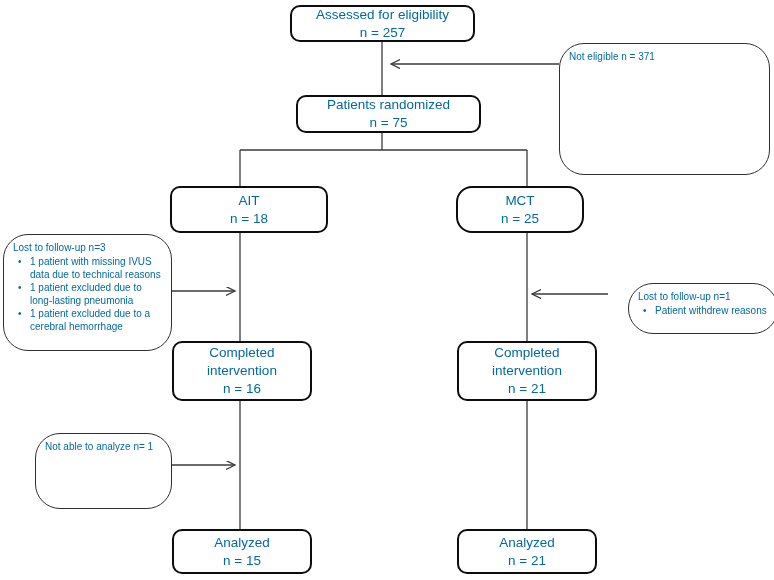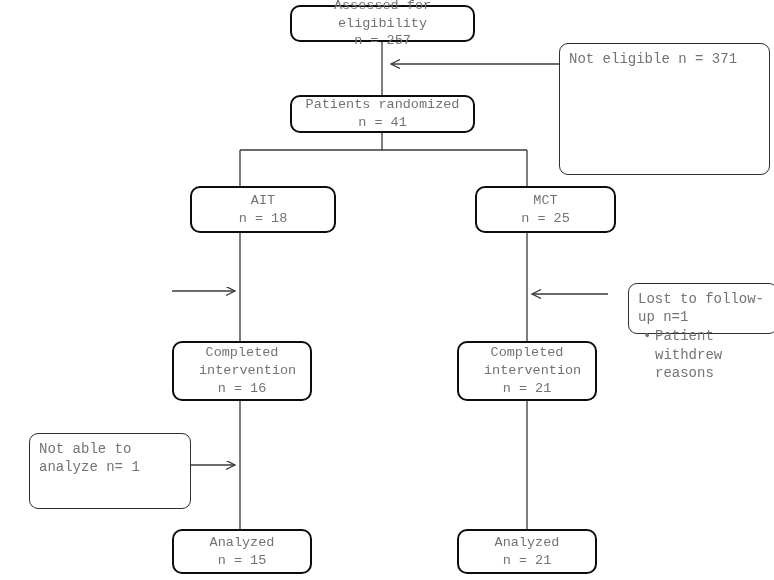--- a/index.html
+++ b/index.html
@@ -1,22 +1,22 @@
 <!DOCTYPE html>
 <html><head>
 <meta charset="utf-8">
 <style>
   html, body { margin: 0; padding: 0; background: #ffffff; }
   #stage {
     position: relative;
     width: 774px;
     height: 580px;
     background: #ffffff;
-    font-family: Liberation Mono, monospace;
-    color: #737373;
+    font-family: Liberation Sans, sans-serif;
+    color: #0369a1;
     overflow: hidden;
   }
   #connectors {
     position: absolute;
     left: 0; top: 0;
     width: 774px; height: 580px;
   }
   .main-box {
     position: absolute;
     box-sizing: border-box;
@@ -31,23 +31,23 @@
     font-size: 13.5px;
     line-height: 1.32;
     padding: 2px 4px;
     z-index: 2;
   }
   .main-box .lbl.narrow { max-width: 86px; }
   .note-box {
     position: absolute;
     box-sizing: border-box;
     border: 1.4px solid #2f2f2f;
-    border-radius: 9px;
+    border-radius: 25px;
     background: #ffffff;
-    font-size: 14px;
+    font-size: 10px;
     line-height: 1.3;
     padding: 6px 8px 4px 9px;
     z-index: 2;
   }
   .note-box .note-title { margin: 0 0 1px 0; }
   .note-box ul {
     margin: 0; padding: 0;
     list-style: none;
   }
   .note-box li {
@@ -88,31 +88,31 @@
       <path d="M527,401 V529"></path>
       <path d="M172,465 L235,465" marker-end="url(#chev)"></path>
     </g>
   </svg>
 
   <div class="main-box" style="left:290px; top:5px; width:185px; height:37px;">
     <div class="lbl">Assessed for eligibility</div>
     <div class="cnt">n = 257</div>
   </div>
 
-  <div class="main-box" style="left:290px; top:95px; width:185px; height:38px;">
+  <div class="main-box" style="left:296px; top:95px; width:185px; height:38px;">
     <div class="lbl">Patients randomized</div>
-    <div class="cnt">n = 41</div>
+    <div class="cnt">n = 75</div>
   </div>
 
-  <div class="main-box" style="left:170px; top:186px; width:146px; height:47px;margin-left:20px;">
+  <div class="main-box" style="left:170px; top:186px; width:158px; height:47px;">
     <div class="lbl">AIT</div>
     <div class="cnt">n = 18</div>
   </div>
 
-  <div class="main-box" style="left:475px; top:186px; width:141px; height:47px;">
+  <div class="main-box" style="left:456px; top:186px; width:128px; height:47px;border-radius:16px;">
     <div class="lbl">MCT</div>
     <div class="cnt">n = 25</div>
   </div>
 
   <div class="main-box" style="left:172px; top:341px; width:140px; height:60px;">
     <div class="lbl narrow">Completed intervention</div>
     <div class="cnt">n = 16</div>
   </div>
 
   <div class="main-box" style="left:457px; top:341px; width:140px; height:60px;">
@@ -127,25 +127,33 @@
 
   <div class="main-box" style="left:457px; top:529px; width:140px; height:45px;">
     <div class="lbl">Analyzed</div>
     <div class="cnt">n = 21</div>
   </div>
 
   <div class="note-box" style="left:559px; top:43px; width:211px; height:132px;">
     <div class="note-title">Not eligible n = 371</div>
   </div>
 
+  <div class="note-box" style="left:3px; top:234px; width:169px; height:117px;">
+    <div class="note-title">Lost to follow-up n=3</div>
+    <ul>
+      <li>1 patient with missing IVUS data due to technical reasons</li>
+      <li>1 patient excluded due to long-lasting pneumonia</li>
+      <li>1 patient excluded due to a cerebral hemorrhage</li>
+    </ul>
+  </div>
 
   <div class="note-box" style="left:628px; top:283px; width:150px; height:51px;">
     <div class="note-title">Lost to follow-up n=1</div>
     <ul>
       <li>Patient withdrew reasons</li>
     </ul>
   </div>
 
-  <div class="note-box" style="left:29px; top:433px; width:162px; height:76px;">
+  <div class="note-box" style="left:35px; top:433px; width:137px; height:76px;">
     <div class="note-title">Not able to analyze n= 1</div>
   </div>
 
 </div>
 
 </body></html>

